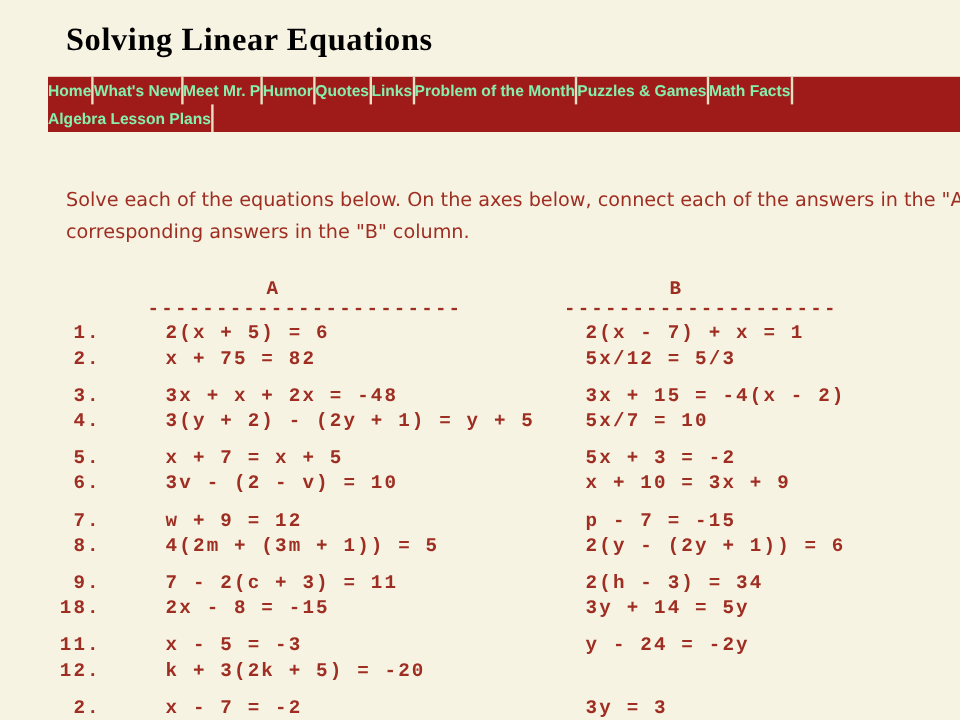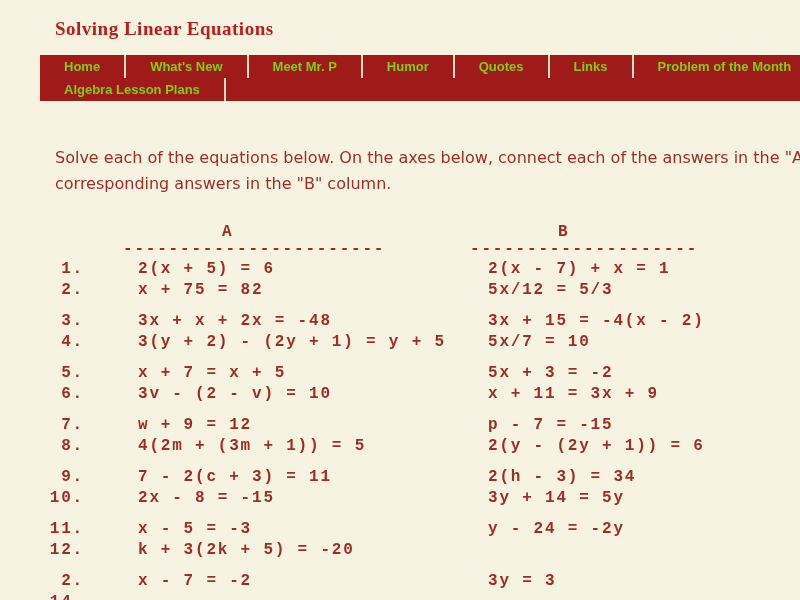--- a/index.html
+++ b/index.html
@@ -6,43 +6,43 @@
   body{
     width:800px;height:600px;overflow:hidden;
     background:#f7f3e2;
     font-family:"Liberation Sans",sans-serif;
   }
   
   .page-title{
     margin:18px 0 0 55px;
     font-family:"Liberation Serif",serif;
     font-weight:bold;
-    font-size:19px;
-    color:#b91c1c;
+    font-size:27px;
+    color:#000000;
     letter-spacing:.5px;
   }
   
   .navbar{
     margin-top:15px;
     margin-left:40px;
     width:760px;
     background:#9e1b1a;
   }
   .nav-row{
     display:flex;
     align-items:stretch;
     height:23px;
   }
   .nav-item{
     display:flex;
     align-items:center;
-    padding:0 24px;
+    padding:0 0;
     font-size:13px;
     font-weight:bold;
-    color:#84cc16;
+    color:#86efac;
     border-right:2px solid #eadfc4;
     white-space:nowrap;
     cursor:pointer;
   }
   
   .instructions{
     margin:44px 0 0 55px;
     color:#9e2d22;
     font-family:"DejaVu Sans",sans-serif;
     font-size:16px;
@@ -138,21 +138,21 @@
 
   <div class="eq-group">
     <div class="eq-row">
       <span class="eq-num">5.</span>
       <span class="eq-a">x + 7 = x + 5</span>
       <span class="eq-b">5x + 3 = -2</span>
     </div>
     <div class="eq-row">
       <span class="eq-num">6.</span>
       <span class="eq-a">3v - (2 - v) = 10</span>
-      <span class="eq-b">x + 11 = 3x + 9</span>
+      <span class="eq-b">x + 10 = 3x + 9</span>
     </div>
   </div>
 
   <div class="eq-group">
     <div class="eq-row">
       <span class="eq-num">7.</span>
       <span class="eq-a">w + 9 = 12</span>
       <span class="eq-b">p - 7 = -15</span>
     </div>
     <div class="eq-row">
@@ -162,21 +162,21 @@
     </div>
   </div>
 
   <div class="eq-group">
     <div class="eq-row">
       <span class="eq-num">9.</span>
       <span class="eq-a">7 - 2(c + 3) = 11</span>
       <span class="eq-b">2(h - 3) = 34</span>
     </div>
     <div class="eq-row">
-      <span class="eq-num">10.</span>
+      <span class="eq-num">18.</span>
       <span class="eq-a">2x - 8 = -15</span>
       <span class="eq-b">3y + 14 = 5y</span>
     </div>
   </div>
 
   <div class="eq-group">
     <div class="eq-row">
       <span class="eq-num">11.</span>
       <span class="eq-a">x - 5 = -3</span>
       <span class="eq-b">y - 24 = -2y</span>

